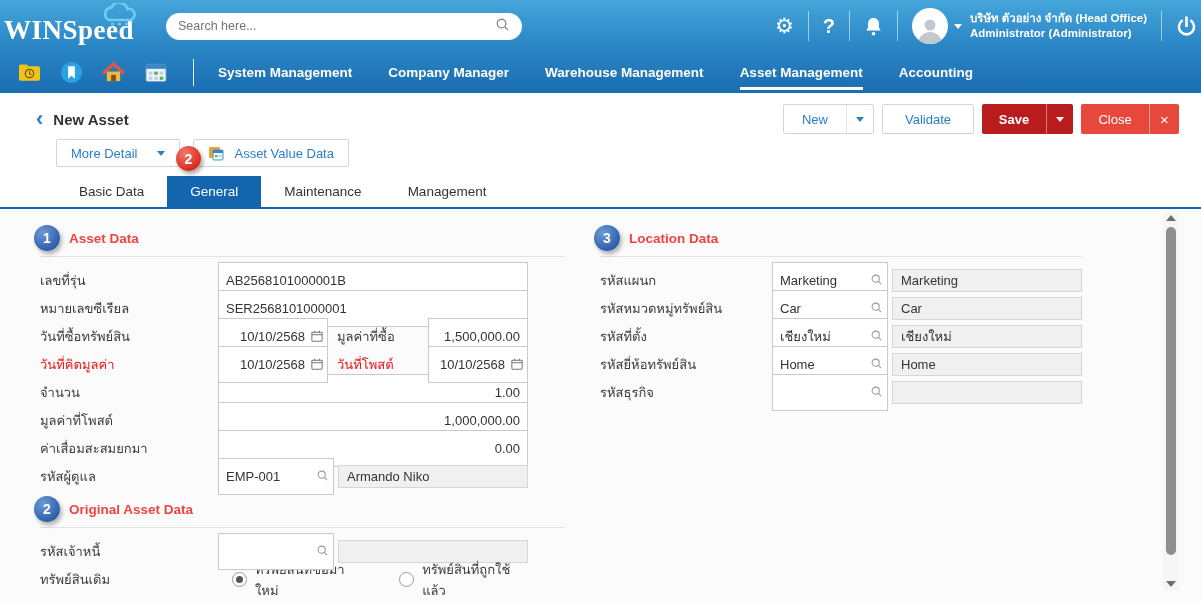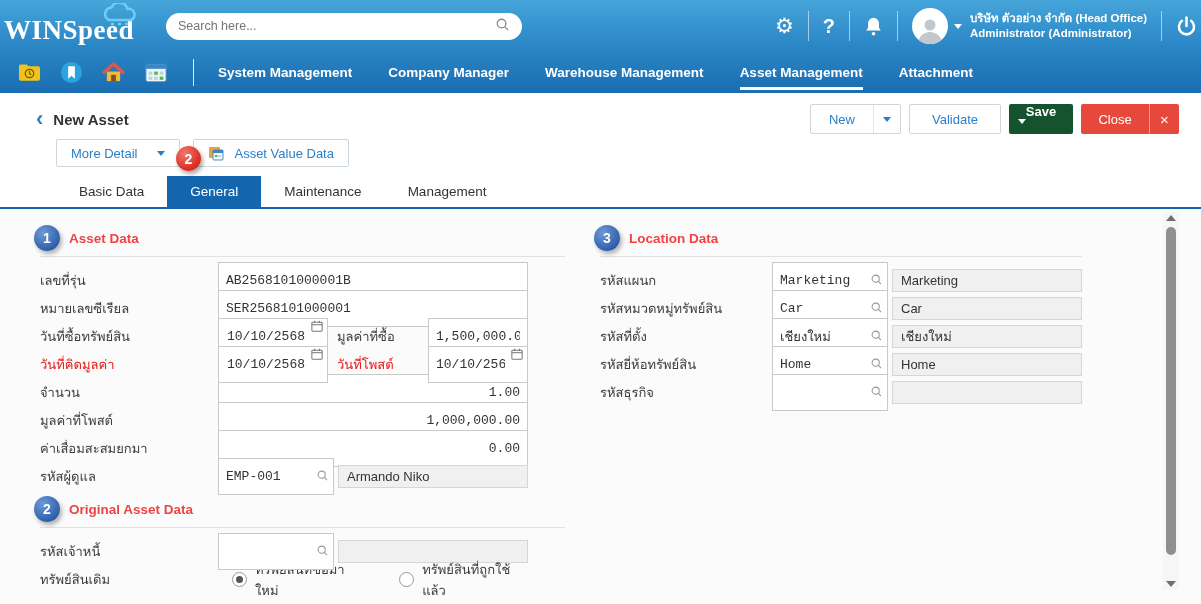--- a/index.html
+++ b/index.html
@@ -33,21 +33,21 @@
 
   
   .title-row { background:#fff; display:flex; align-items:center; padding:10px 22px 0 36px; height:42px; }
   .back-chev { color:#2a7fc9; font-size:22px; line-height:1; margin-right:10px; cursor:pointer; font-weight:bold; }
   .page-title { font-size:15px; color:#333; font-weight:bold; }
   .actions { margin-left:auto; display:flex; gap:8px; }
   .btn { height:30px; font-size:13px; display:flex; align-items:stretch; border-radius:2px; overflow:hidden; cursor:pointer; }
   .btn-part { display:flex; align-items:center; justify-content:center; }
   .btn-white { background:#fff; border:1px solid #ccd6de; color:#2a7fc9; }
   .caret { width:0; height:0; border-left:4px solid transparent; border-right:4px solid transparent; border-top:5px solid currentColor; }
-  .btn-save { background:#14532d; color:#fff;flex-direction:column; }
+  .btn-save { background:#b91c1c; color:#fff; }
   .btn-save .btn-sep { width:1px; background:rgba(255,255,255,.4); }
   .btn-close { background:#e6493c; color:#fff; }
   .btn-close .btn-sep { width:1px; background:rgba(255,255,255,.45); }
 
   .sub-toolbar { background:#fff; display:flex; gap:13px; padding:4px 0 9px 56px; }
   .btn-outline { height:28px; border:1px solid #ccd6de; background:#fff; color:#2a7fc9; font-size:13px; display:flex; align-items:center; padding:0 14px; gap:10px; cursor:pointer; border-radius:2px; }
 
   
   .tab-strip { background:#fff; display:flex; padding-left:56px; border-bottom:2px solid #1366ad; }
   .tab { height:31px; display:flex; align-items:center; padding:0 23px; font-size:13.5px; color:#333; cursor:pointer; }
@@ -69,24 +69,24 @@
   .sec-title { font-size:13.5px; font-weight:bold; color:#ef4444; }
 
   .frows { padding-top:12px; }
   .frow { display:flex; align-items:center; margin-bottom:5px; height:23px; }
   .flabel { width:178px; font-size:13px; color:#3c3c3c; flex-shrink:0; }
   .col-right .flabel { width:172px; }
   .flabel.red { color:#e81515; }
   .inlabel { font-size:13px; color:#3c3c3c; margin:0 8px 0 9px; width:83px; flex-shrink:0; }
   .inlabel.red { color:#e81515; }
 
-  .inp { height:37px; border:1px solid #c9c9c9; background:#fff; font-size:13px; padding:0 7px; color:#333; font-family:Liberation Mono, monospace; outline:none; }
+  .inp { height:37px; border:1px solid #c9c9c9; background:#fff; font-size:13px; padding:0 7px; color:#333; font-family:Liberation Sans, sans-serif; outline:none; }
   .inp.wide { width:310px; }
   .inp.rt { text-align:right; }
-  .dwrap { position:relative; display:flex; }
+  .dwrap { position:relative; display:flex; align-items:center; }
   .dwrap .cal { position:absolute; right:5px; pointer-events:none; }
   .inp.date { width:110px; text-align:right; padding-right:22px; }
   .inp.date2 { width:100px; text-align:right; padding-right:22px; }
   .inp.num2 { width:100px; text-align:right; }
   .lwrap { position:relative; display:flex; align-items:center; }
   .lwrap .mag { position:absolute; right:5px; pointer-events:none; }
   .inp.lookup { width:116px; padding-right:22px; }
   .ro { width:190px; height:23px; background:#f0f0f0; border:1px solid #d6d6d6; font-size:13px; display:flex; align-items:center; padding:0 8px; color:#333; margin-left:4px; }
   .radio-row { display:flex; align-items:center; }
   .radio { display:flex; align-items:center; gap:8px; font-size:13px; color:#3c3c3c; margin-right:44px; cursor:pointer; }
@@ -194,21 +194,21 @@
             <rect x="16" y="15.5" width="4" height="3.5" fill="#59b64f"></rect>
           </svg>
       </span>
     </div>
     <div class="nav-vsep"></div>
     <nav class="nav-items">
       <span class="nav-item">System Management</span>
       <span class="nav-item">Company Manager</span>
       <span class="nav-item">Warehouse Management</span>
       <span class="nav-item active">Asset Management</span>
-      <span class="nav-item">Attachment</span>
+      <span class="nav-item">Accounting</span>
     </nav>
   </div>
 </div>
 
 <div class="title-row">
   <span class="back-chev">‹</span>
   <span class="page-title">New Asset</span>
   <div class="actions">
     <div class="btn btn-white">
       <span class="btn-part" style="width:62px;">New</span>

